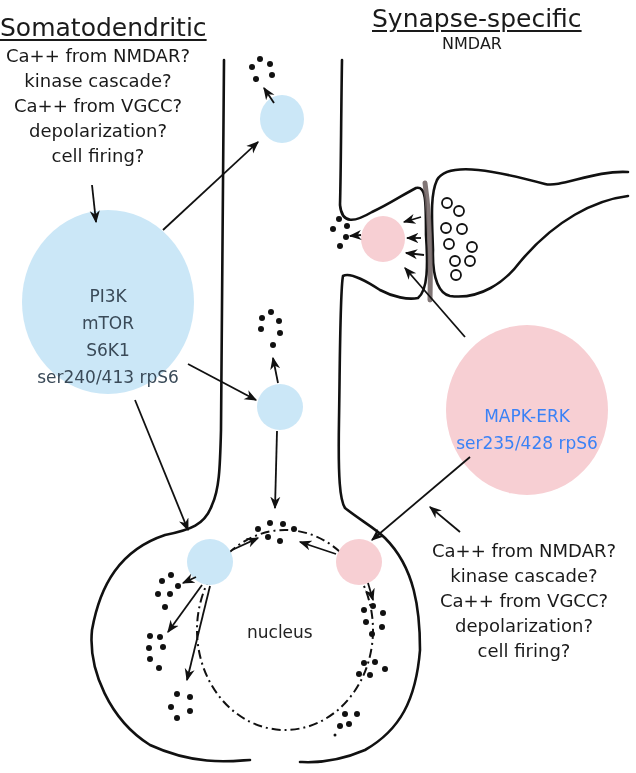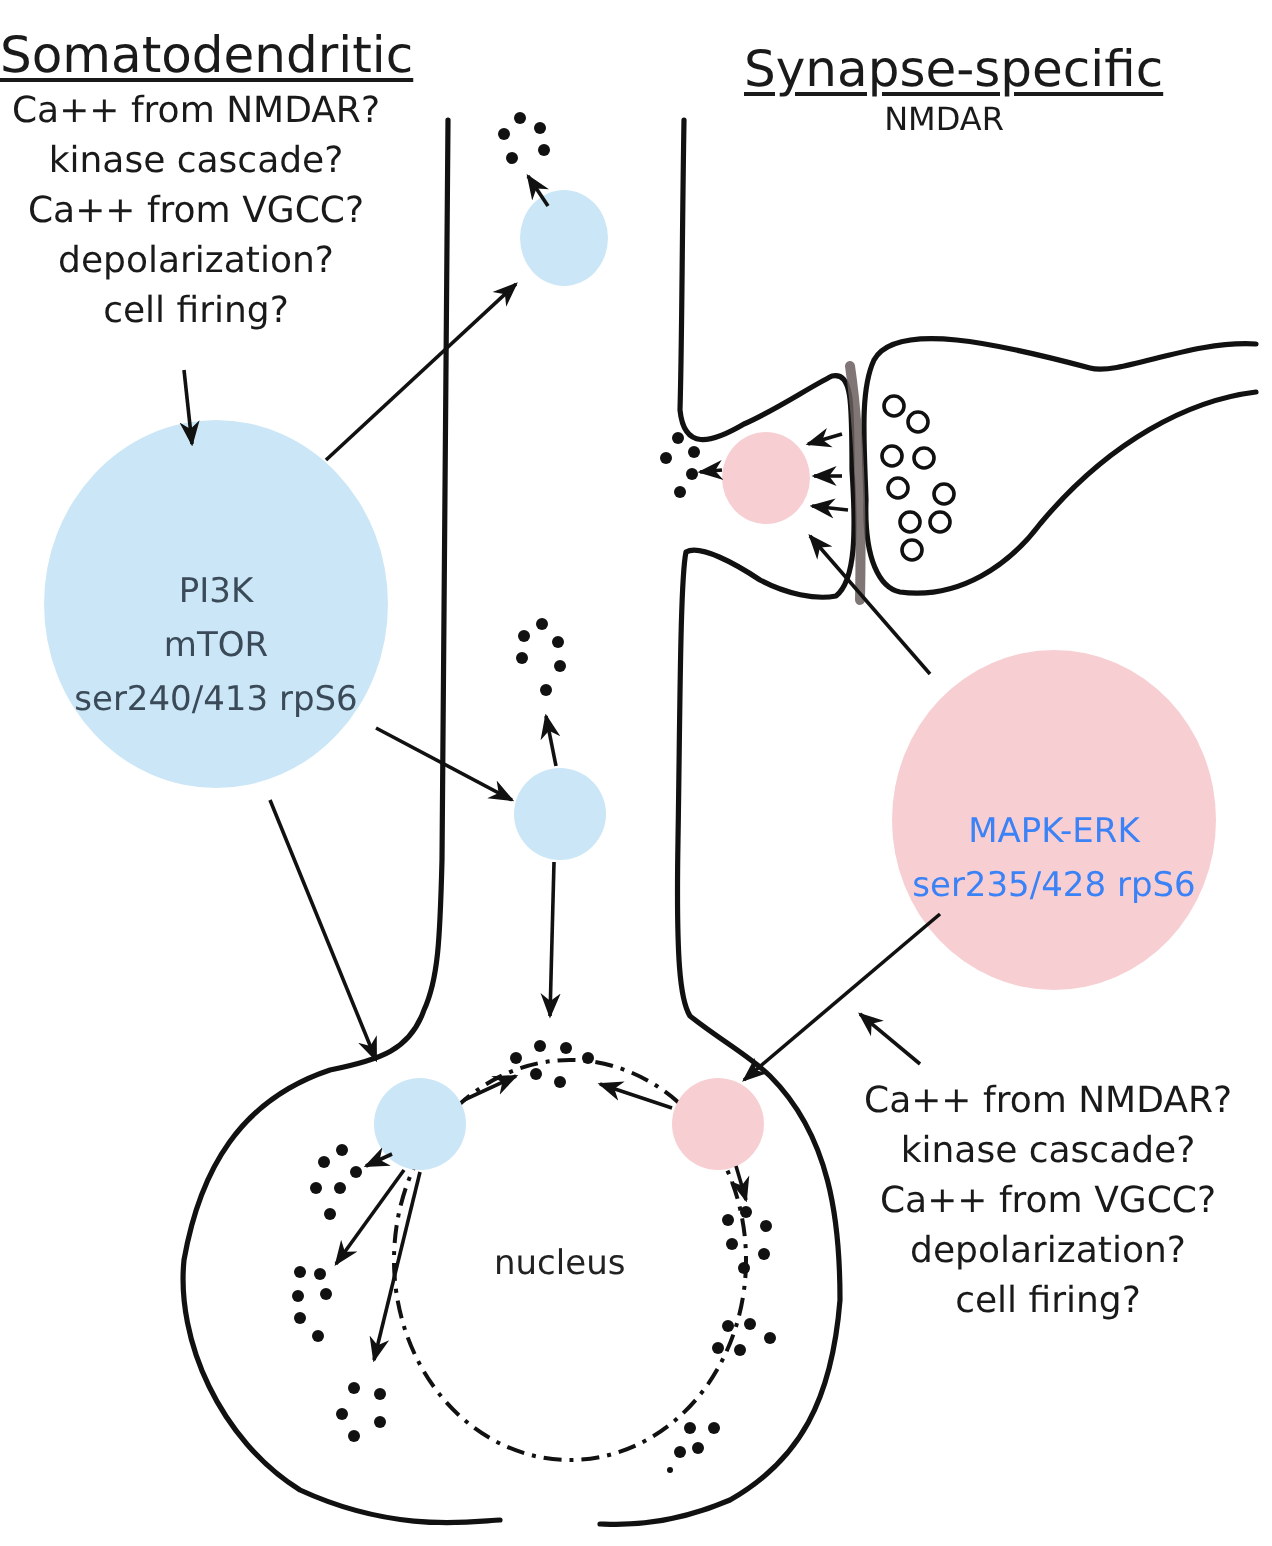--- a/index.html
+++ b/index.html
@@ -163,36 +163,37 @@
 
 <div class="txt" style="left:0px; top:2px; width:196px;margin-top:11px;">
   <span class="line title">Somatodendritic</span>
   <span class="line">Ca++ from NMDAR?</span>
   <span class="line">kinase cascade?</span>
   <span class="line">Ca++ from VGCC?</span>
   <span class="line">depolarization?</span>
   <span class="line">cell firing?</span>
 </div>
 
-<div class="txt" style="left:372px; top:20px; width:200px;">
+<div class="txt" style="left:372px; top:4px; width:200px;">
   <span class="line title">Synapse-specific</span>
   <span class="line sub">NMDAR</span>
 </div>
 
 <div class="txt" style="left:432px; top:538px; width:184px;">
   <span class="line">Ca++ from NMDAR?</span>
   <span class="line">kinase cascade?</span>
   <span class="line">Ca++ from VGCC?</span>
   <span class="line">depolarization?</span>
   <span class="line">cell firing?</span>
 </div>
 
 <div class="circ-label blue-label" style="left:22px; top:248px; width:172px;">
   <span class="line">PI3K</span>
   <span class="line">mTOR</span>
+  <span class="line">S6K1</span>
   <span class="line">ser240/413 rpS6</span>
 </div>
 
 <div class="circ-label red-label" style="left:446px; top:368px; width:162px;">
   <span class="line">MAPK-ERK</span>
   <span class="line">ser235/428 rpS6</span>
 </div>
 
 <div class="nuc" style="left:247px; top:622px;">nucleus</div>
 

